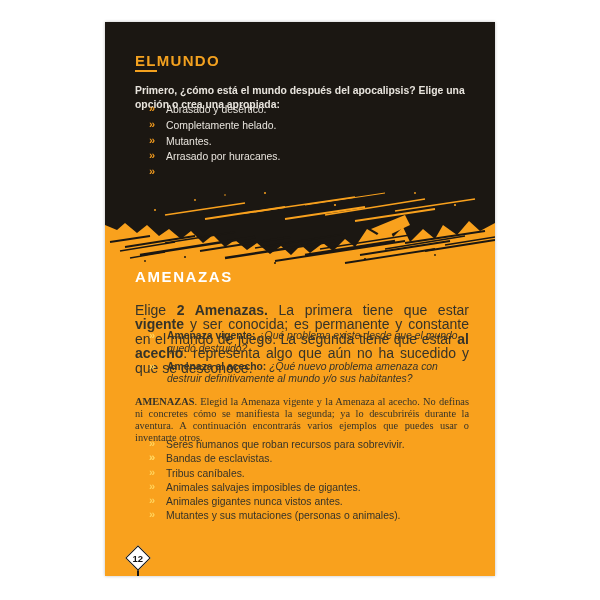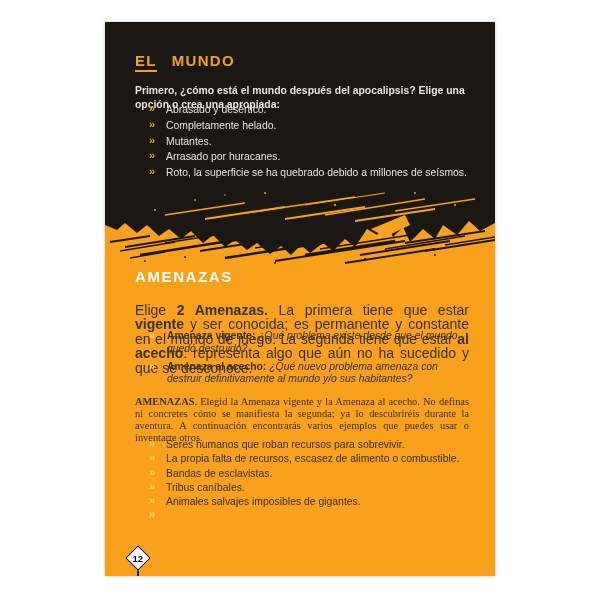--- a/index.html
+++ b/index.html
@@ -16,21 +16,21 @@
   
   .ink-top{position:absolute;left:0;top:0;width:390px;height:170px;background:#1B1712;}
   .brush{position:absolute;left:0;top:163px;width:390px;height:80px;display:block;}
 
   .world{position:absolute;left:0;top:0;width:390px;color:#E8E4DD;}
   .world-title{
     position:absolute;left:30px;top:30px;
     font-size:15px;font-weight:700;letter-spacing:1.3px;color:#F3A11F;
   }
   .world-title .u{border-bottom:2.5px solid #F3A11F;padding-bottom:1px;text-align:right;}
-  .world-title .r{margin-left:15px;}
+  .world-title .r{margin-left:0;}
   .world-intro{
     position:absolute;left:30px;top:52px;width:346px;
     font-size:10.4px;line-height:14px;color:#E8E4DD;font-weight:bold;
   }
   ul{list-style:none;margin:0;padding:0;}
   .world-list{position:absolute;left:44px;top:82px;width:330px;}
   .world-list li{
     position:relative;padding-left:17px;margin-bottom:4.6px;
     font-size:10.4px;line-height:11.2px;color:#E8E4DD;
   }
@@ -164,21 +164,20 @@
       <li>
         <span class="bullet dark-bg">»</span>
         <span>Mutantes.</span>
       </li>
       <li>
         <span class="bullet dark-bg">»</span>
         <span>Arrasado por huracanes.</span>
       </li>
       <li>
         <span class="bullet dark-bg">»</span>
-        <span>Roto, la superficie se ha quebrado debido a millones de seísmos.</span>
       </li>
     </ul>
   </div>
 
   <div class="threats">
     <div class="threats-title">AMENAZAS</div>
 
     <p class="threats-intro"><span>Elige </span><b>2 Amenazas.</b><span> La primera tiene que estar </span><b>vigente</b><span> y ser conocida; es permanente y constante en el mundo de juego. La segunda tiene que estar </span><b>al acecho</b><span>: representa algo que aún no ha sucedido y que se desconoce.</span></p>
 
     <ul class="threat-list">
@@ -194,39 +193,40 @@
 
     <p class="guidance"><b>AMENAZAS</b><span>. Elegid la Amenaza vigente y la Amenaza al acecho. No definas ni concretes cómo se manifiesta la segunda; ya lo descubriréis durante la aventura. A continuación encontrarás varios ejemplos que puedes usar o inventarte otros.</span></p>
 
     <ul class="examples-list">
       <li>
         <span class="bullet light-bg">»</span>
         <span>Seres humanos que roban recursos para sobrevivir.</span>
       </li>
       <li>
         <span class="bullet light-bg">»</span>
-        <span>La propia falta de recursos, escasez de alimento o combustible.</span>
       </li>
       <li>
         <span class="bullet light-bg">»</span>
         <span>Bandas de esclavistas.</span>
       </li>
       <li>
         <span class="bullet light-bg">»</span>
         <span>Tribus caníbales.</span>
       </li>
       <li>
         <span class="bullet light-bg">»</span>
         <span>Animales salvajes imposibles de gigantes.</span>
       </li>
       <li>
         <span class="bullet light-bg">»</span>
-      </li>
-      <li>
-        <span class="bullet light-bg">»</span>
+        <span>Animales gigantes nunca vistos antes.</span>
+      </li>
+      <li>
+        <span class="bullet light-bg">»</span>
+        <span>Mutantes y sus mutaciones (personas o animales).</span>
       </li>
     </ul>
   </div>
 
   <div class="page-pin-stem"></div>
   <div class="page-diamond">
     <span>12</span>
   </div>
 
 </div>

